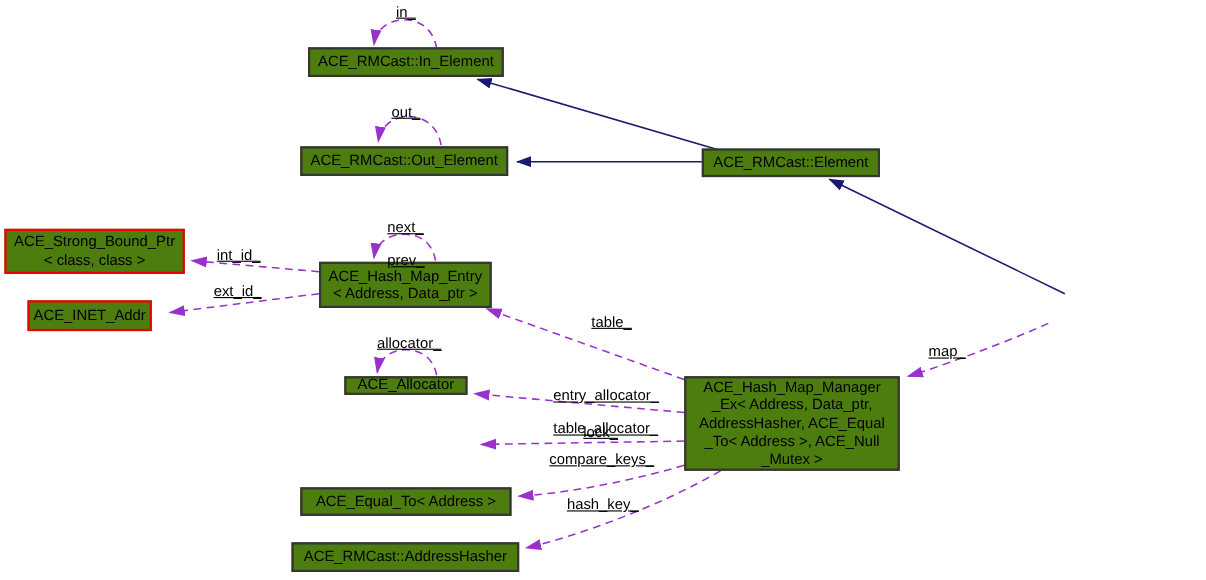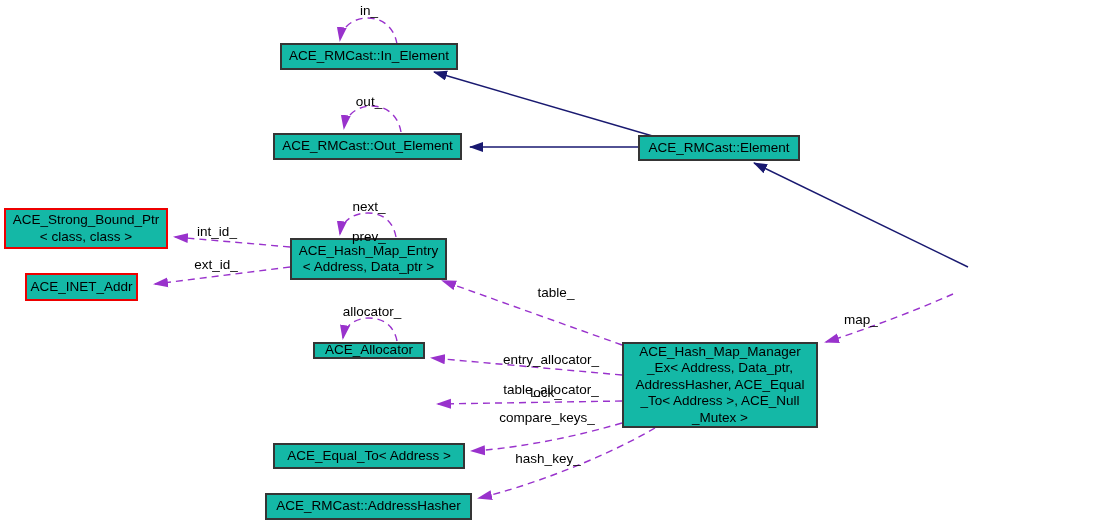--- a/index.html
+++ b/index.html
@@ -2,31 +2,31 @@
 <html><head>
 <meta charset="utf-8">
 <style>
   html,body{margin:0;padding:0;background:#ffffff;}
   #canvas{
     position:relative;width:1096px;height:527px;background:#ffffff;overflow:hidden;
     font-family:"Liberation Sans", sans-serif;
   }
   #edges{position:absolute;left:0;top:0;width:1096px;height:527px;pointer-events:none;}
   .node{
-    position:absolute;box-sizing:border-box;background:#14b8a6;
+    position:absolute;box-sizing:border-box;background:#4d7c0f;
     border:2px solid #353535;color:#000000;
     display:flex;align-items:center;justify-content:center;
     font-size:13.5px;line-height:16.5px;text-align:center;white-space:pre-line;
     cursor:pointer;
   }
   .node.red{border-color:#ee0000;cursor:default;}
   .node.focus{background:#c4c4c4;border-color:#1a1a1a;cursor:default;}
   .elabel{
     position:absolute;transform:translateX(-50%);
-    font-size:13.5px;line-height:15px;color:#000000;text-align:center;white-space:pre-line;
+    font-size:13.5px;line-height:15px;color:#000000;white-space:pre-line;text-decoration:underline;
   }
 </style>
 </head>
 <body>
 
 <div id="canvas">
 
   <svg id="edges" viewBox="0 0 1096 527" xmlns="http://www.w3.org/2000/svg">
     <defs>
       <marker id="ab" markerWidth="15" markerHeight="11" refX="13" refY="5" orient="auto" markerUnits="userSpaceOnUse">

